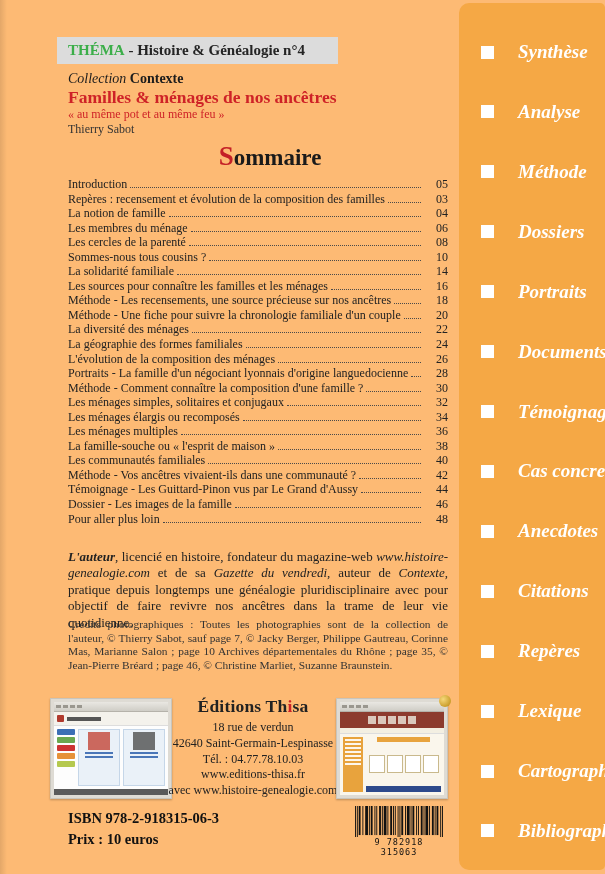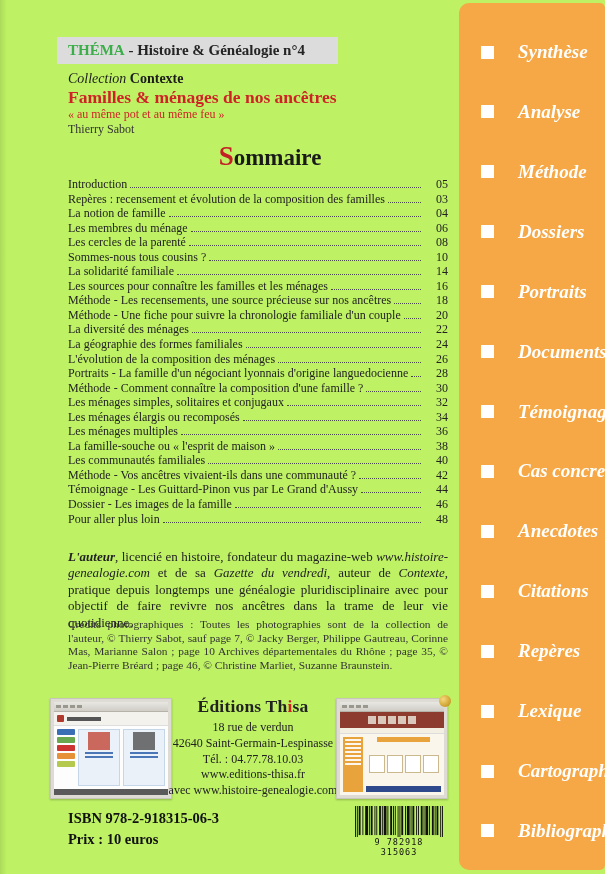--- a/index.html
+++ b/index.html
@@ -1,17 +1,17 @@
 <!DOCTYPE html>
 <html><head>
 <meta charset="utf-8">
 <style>
   html,body{margin:0;padding:0;background:#ffffff;}
   .page{
-    position:relative;width:605px;height:874px;background:#bef264;overflow:hidden;
+    position:relative;width:605px;height:874px;background:#fdba74;overflow:hidden;
     font-family:"Liberation Serif","DejaVu Serif",serif;color:#1c1c1c;
   }
   .edge-shadow{position:absolute;left:0;top:0;bottom:0;width:7px;
     background:linear-gradient(90deg,rgba(0,0,0,.10),rgba(0,0,0,0));}
   
   .band{position:absolute;left:57px;top:37px;width:281px;height:27px;background:#dcdcdc;
     display:flex;align-items:center;padding-left:11px;box-sizing:border-box;}
   .band .series{color:#3bae49;font-weight:bold;font-size:15px;}
   .band .series-rest{color:#242424;font-weight:bold;font-size:15px;white-space:pre;}
   .collection{position:absolute;left:68px;top:71px;font-size:14px;}

